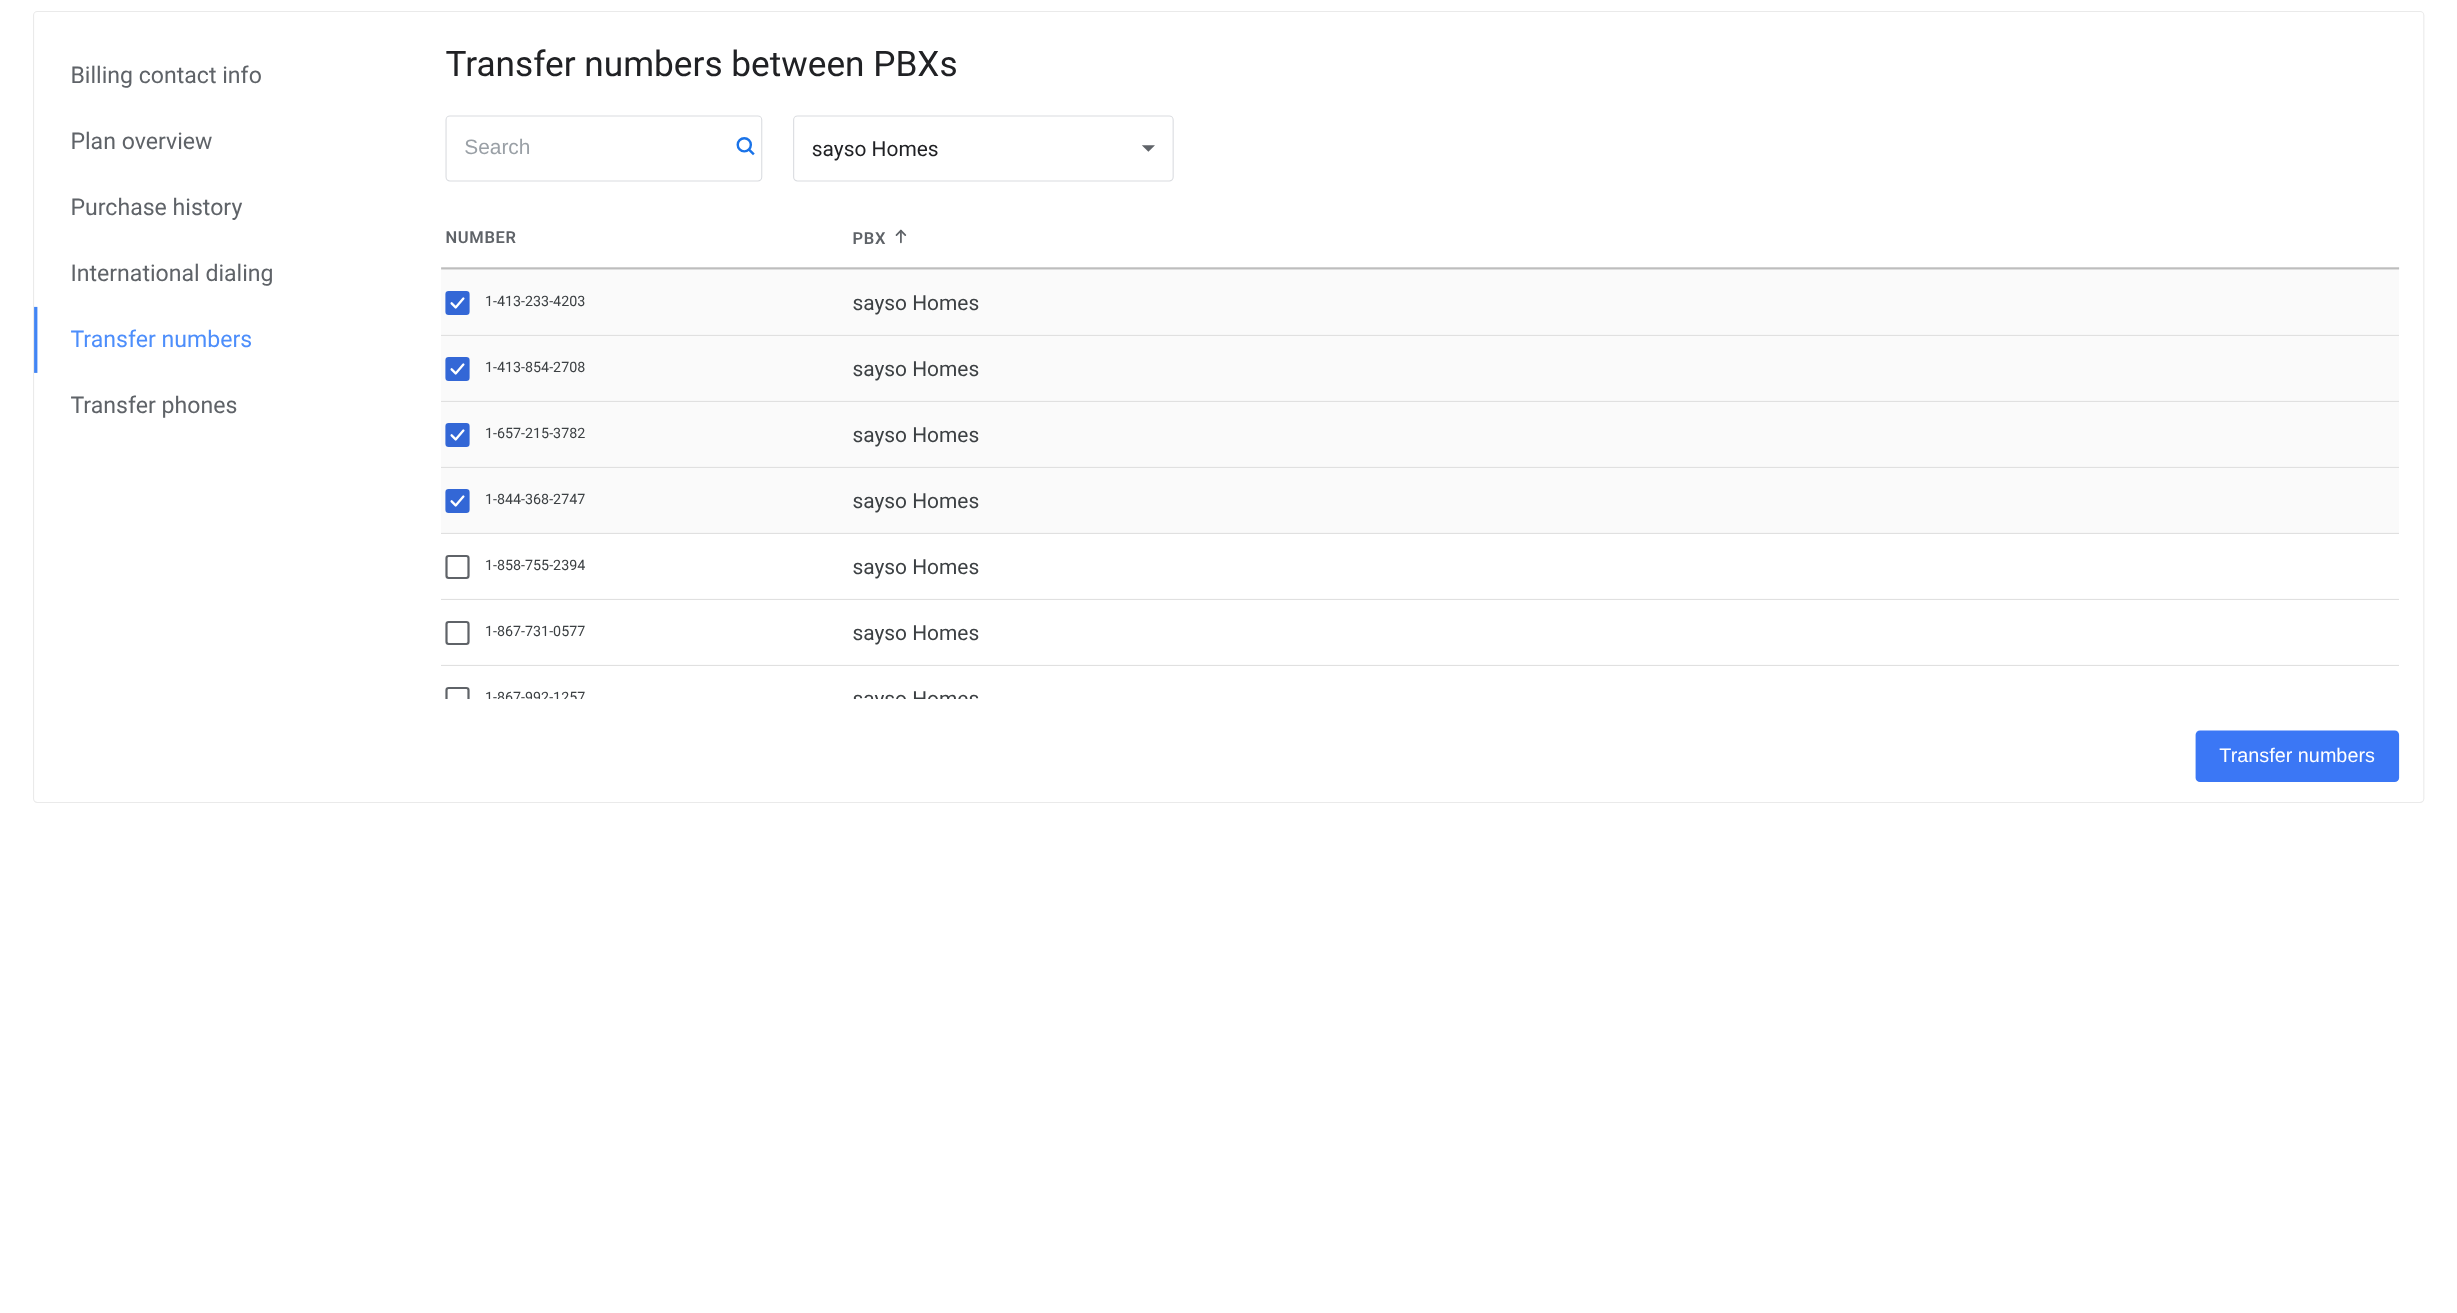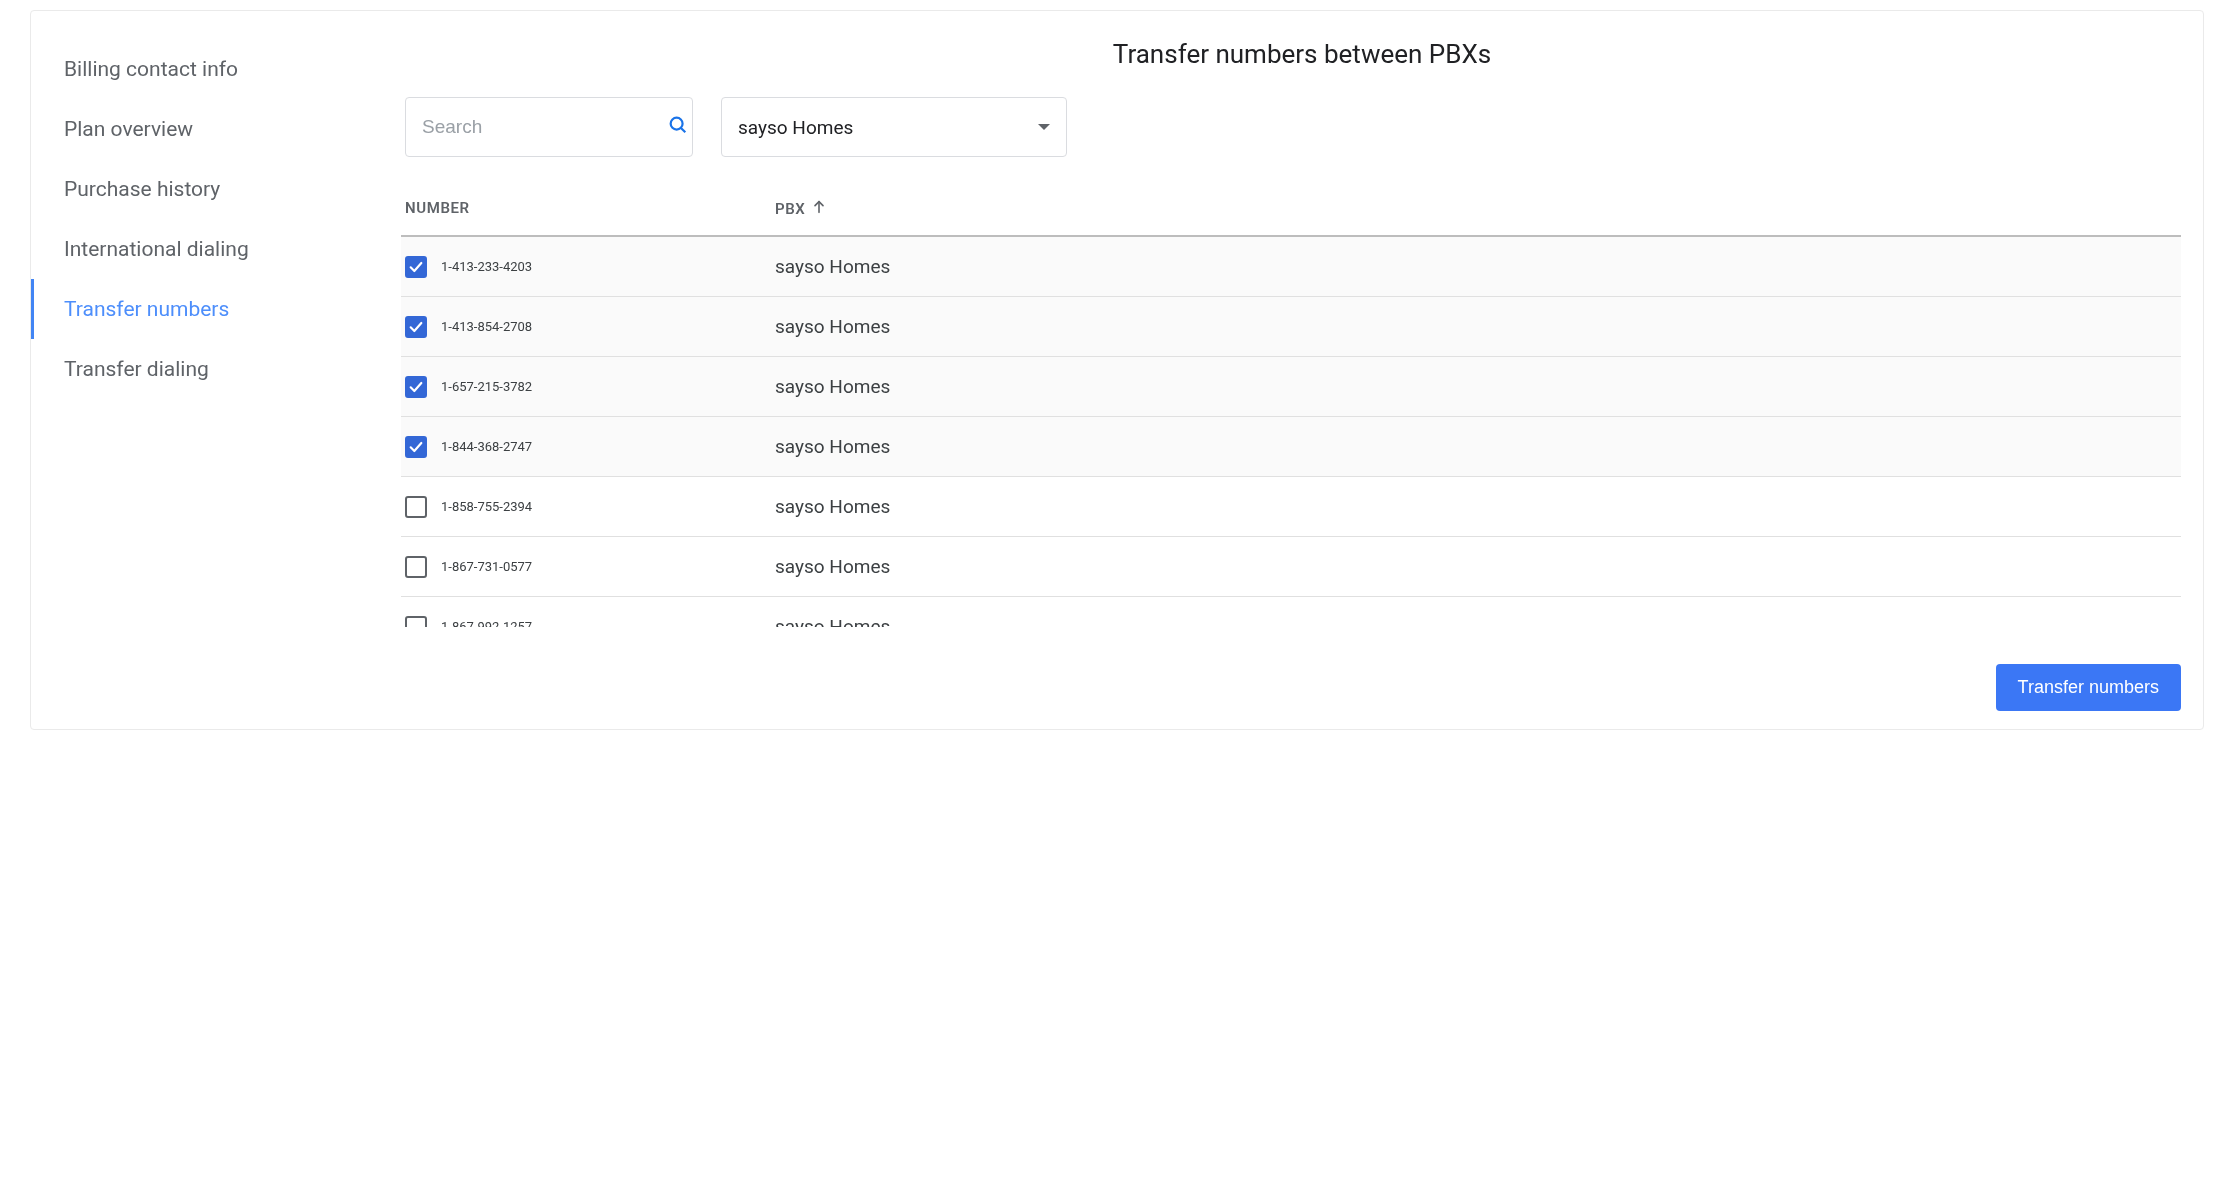--- a/index.html
+++ b/index.html
@@ -47,26 +47,25 @@
     }
     .main {
       flex: 1;
       padding: 28px 0 90px 0;
       position: relative;
       display: flex;
       flex-direction: column;
       min-width: 0;
     }
     .main-header {
-      font-size: 26px;
+      font-size: 32px;
       font-weight: 400;
       color: #202124;
       margin-bottom: 28px;
       padding: 0 4px;
-      text-align: center;
     }
     .controls-row {
       display: flex;
       align-items: flex-start;
       gap: 28px;
       margin-bottom: 32px;
       padding: 0 4px;
     }
     .search-box {
       position: relative;
@@ -260,21 +259,21 @@
 <div class="page">
 
   <div class="panel">
 
     <nav class="sidebar" id="sidebar">
         <div class="sidebar-item">Billing contact info</div>
         <div class="sidebar-item">Plan overview</div>
         <div class="sidebar-item">Purchase history</div>
         <div class="sidebar-item">International dialing</div>
         <div class="sidebar-item active">Transfer numbers</div>
-        <div class="sidebar-item">Transfer dialing</div>
+        <div class="sidebar-item">Transfer phones</div>
       </nav>
 
     <div class="main">
       <h2 class="main-header">Transfer numbers between PBXs</h2>
 
       <div class="controls-row">
         <div class="search-box">
           <input type="text" class="search-input" placeholder="Search" style="">
           <span>
             <svg class="search-icon" viewBox="0 0 24 24" fill="none" stroke="#1a73e8" stroke-width="2.4">

